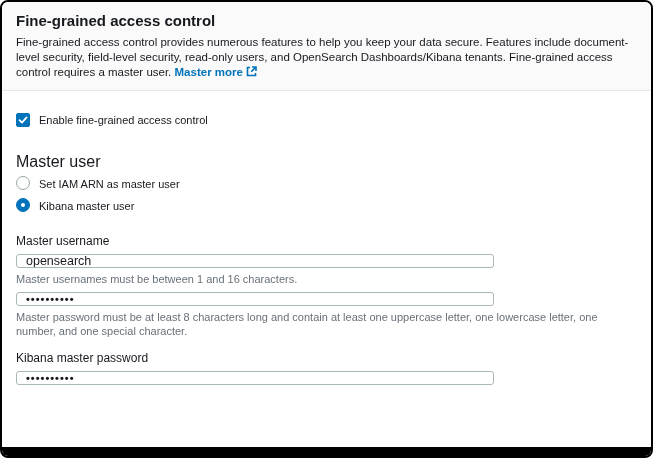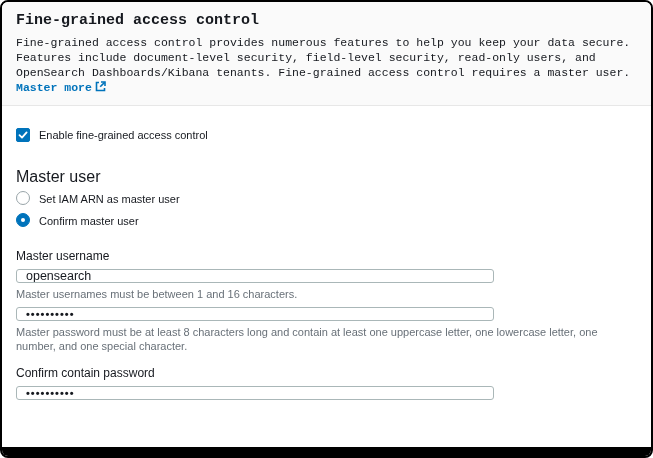--- a/index.html
+++ b/index.html
@@ -21,21 +21,20 @@
     position: absolute;
     left: 0; right: 0; bottom: 0;
     height: 9px;
     background: #000000;
   }
   
   .panel-header {
     background: #fafafa;
     padding: 9px 14px 9px 14px;
     border-bottom: 1px solid #e7e7e7;
-    font-family: Liberation Mono, monospace;
   }
   .panel-title {
     font-size: 15px;
     line-height: 19px;
     font-weight: 700;
     margin-bottom: 5px;
     color: #16191f;
   }
   .panel-description {
     font-size: 11.5px;
@@ -174,29 +173,29 @@
 
     <div class="radio-row first">
       <span class="radio-circle unselected"></span>
       <span class="radio-label">Set IAM ARN as master user</span>
     </div>
 
     <div class="radio-row second">
       <span class="radio-circle selected">
           <span class="radio-dot"></span>
         </span>
-      <span class="radio-label">Confirm master user</span>
+      <span class="radio-label">Kibana master user</span>
     </div>
 
     <div class="field-label username">Master username</div>
     <input type="text" class="text-input" value="opensearch" style="">
     <div class="field-hint">Master usernames must be between 1 and 16 characters.</div>
 
     <input type="text" class="text-input password" value="••••••••••" style="">
     <div class="field-hint">Master password must be at least 8 characters long and contain at least one uppercase letter, one lowercase letter, one number, and one special character.</div>
 
-    <div class="field-label confirm">Confirm contain password</div>
+    <div class="field-label confirm">Kibana master password</div>
     <input type="text" class="text-input password" value="••••••••••" style="">
 
   </div>
 
   <div class="bottom-bar"></div>
 </div>
 
 </body></html>

